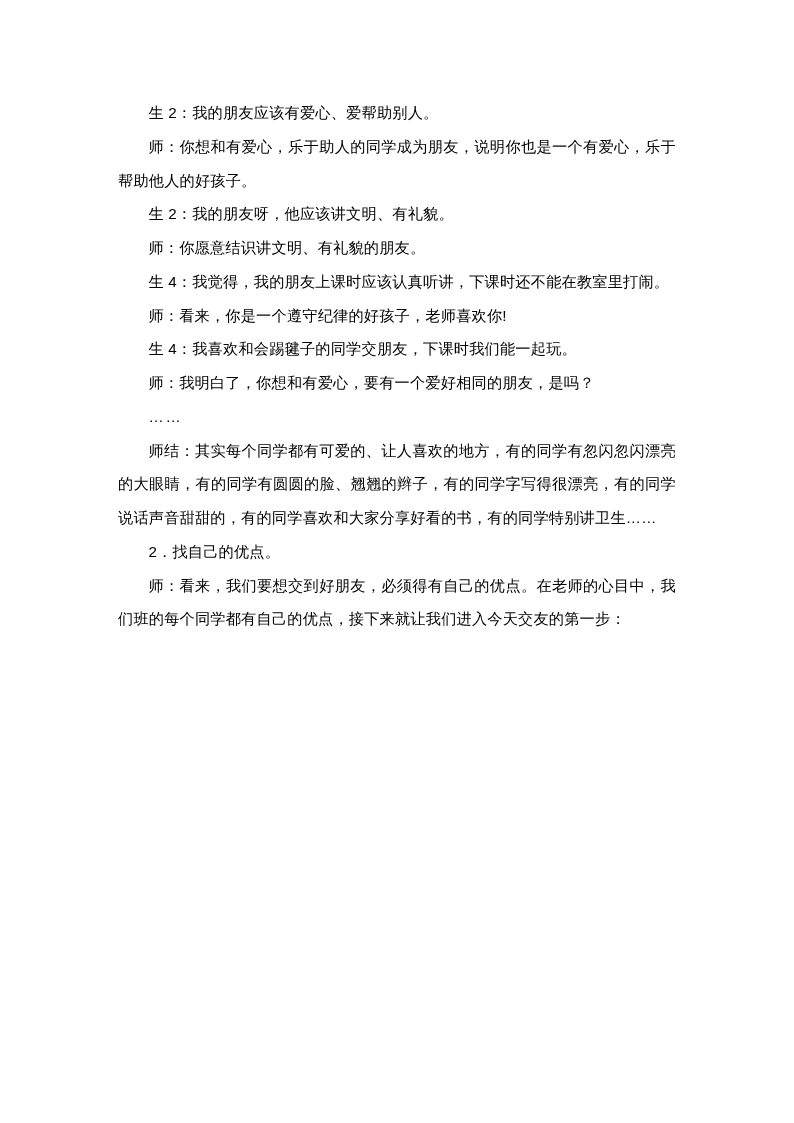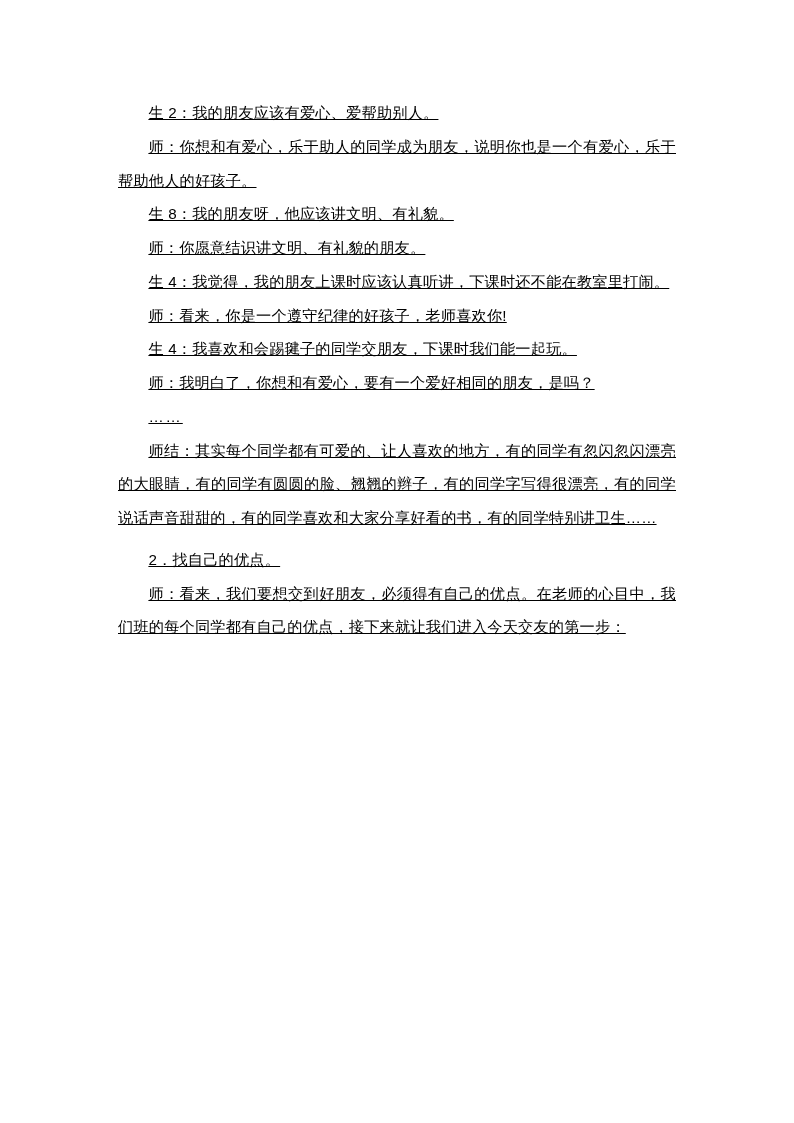--- a/index.html
+++ b/index.html
@@ -13,50 +13,48 @@
     font-family: "Liberation Sans", sans-serif;
     color: #000000;
     overflow: hidden;
   }
   .page {
     position: relative;
     width: 794px;
     height: 1123px;
     box-sizing: border-box;
     padding: 96px 118px 96px 118px;
-    text-decoration: underline;
   }
   .doc-body {
     font-size: 15.2px;
     line-height: 2.22;
     letter-spacing: 0.2px;
     text-align: justify;
     text-justify: inter-ideograph;
   }
   .para {
     margin: 0 0 0 0;
     text-indent: 2em;
     white-space: normal;
   }
   .para.dots {
     letter-spacing: 2px;
   }
   .para.numbered {
     text-indent: 2em;
-    margin-top: 8px;
   }
 </style>
 </head>
 <body>
 
 <div class="page">
   <div class="doc-body">
     <p class="para">生 2：我的朋友应该有爱心、爱帮助别人。</p>
     <p class="para">师：你想和有爱心，乐于助人的同学成为朋友，说明你也是一个有爱心，乐于帮助他人的好孩子。</p>
-    <p class="para">生 8：我的朋友呀，他应该讲文明、有礼貌。</p>
+    <p class="para">生 2：我的朋友呀，他应该讲文明、有礼貌。</p>
     <p class="para">师：你愿意结识讲文明、有礼貌的朋友。</p>
     <p class="para">生 4：我觉得，我的朋友上课时应该认真听讲，下课时还不能在教室里打闹。</p>
     <p class="para">师：看来，你是一个遵守纪律的好孩子，老师喜欢你!</p>
     <p class="para">生 4：我喜欢和会踢毽子的同学交朋友，下课时我们能一起玩。</p>
     <p class="para">师：我明白了，你想和有爱心，要有一个爱好相同的朋友，是吗？</p>
     <p class="para dots">……</p>
     <p class="para">师结：其实每个同学都有可爱的、让人喜欢的地方，有的同学有忽闪忽闪漂亮的大眼睛，有的同学有圆圆的脸、翘翘的辫子，有的同学字写得很漂亮，有的同学说话声音甜甜的，有的同学喜欢和大家分享好看的书，有的同学特别讲卫生……</p>
     <p class="para numbered">2．找自己的优点。</p>
     <p class="para">师：看来，我们要想交到好朋友，必须得有自己的优点。在老师的心目中，我们班的每个同学都有自己的优点，接下来就让我们进入今天交友的第一步：</p>
   </div>

